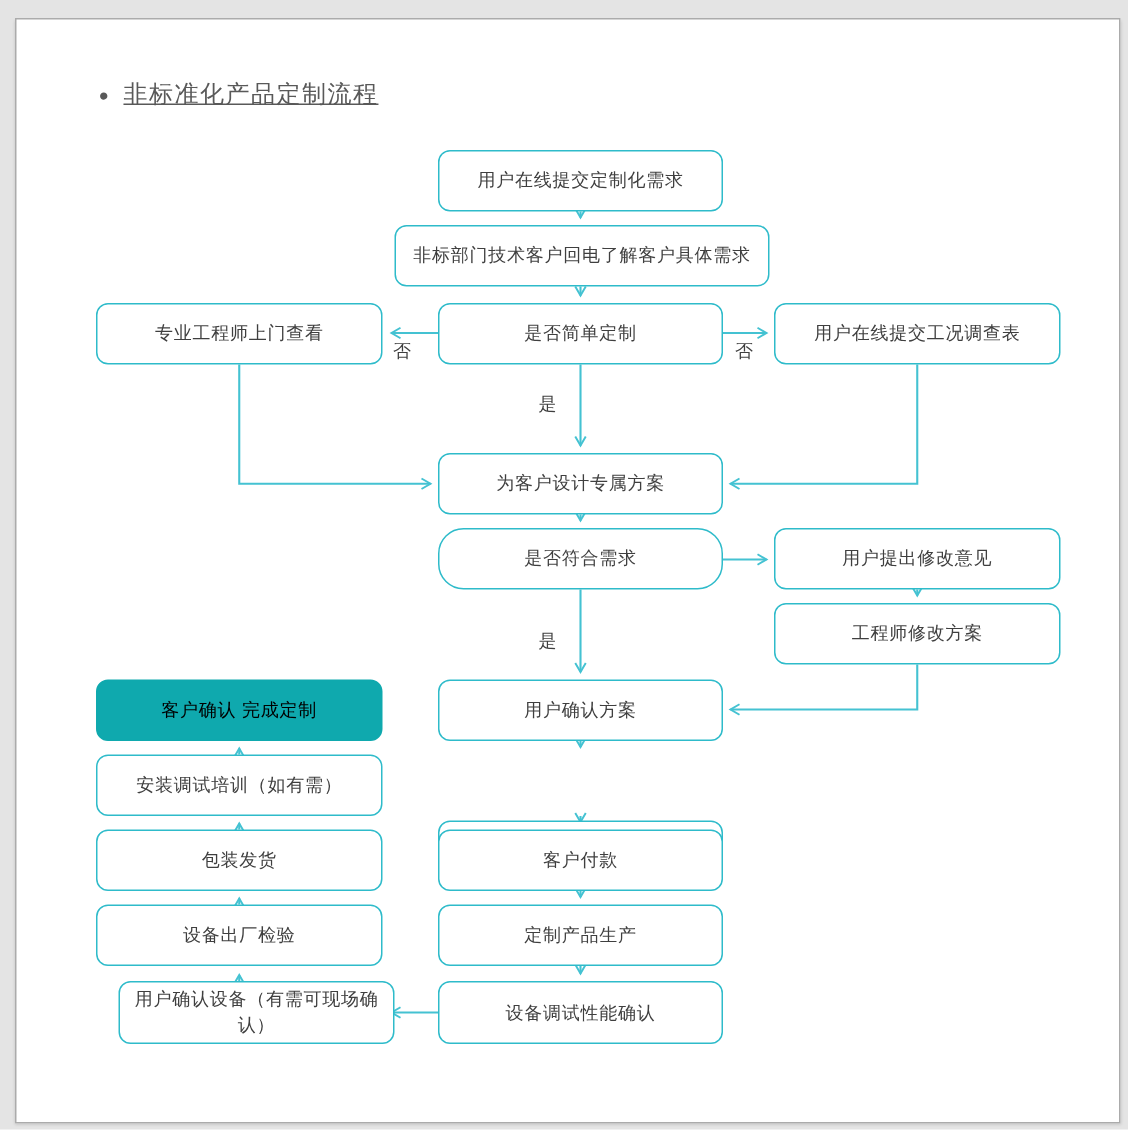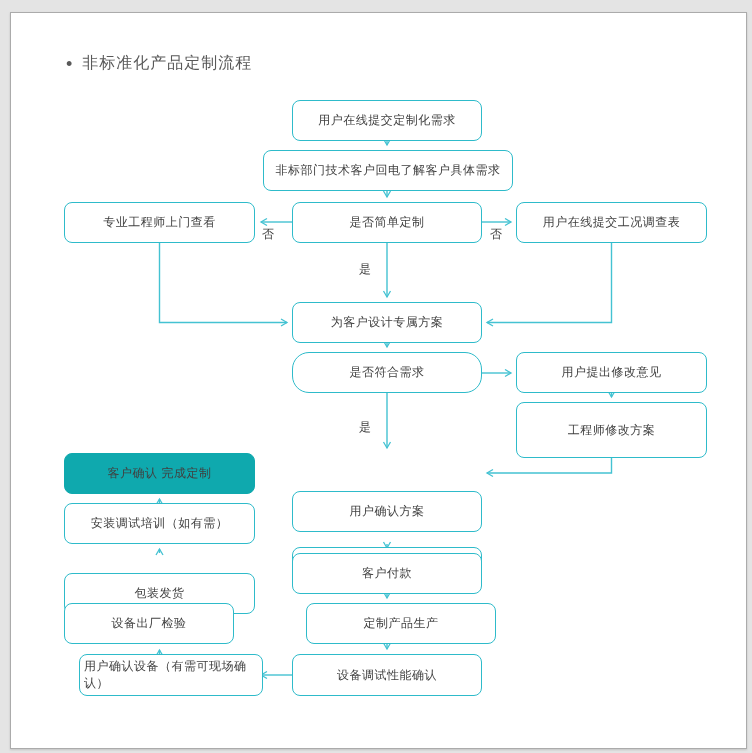--- a/index.html
+++ b/index.html
@@ -34,40 +34,42 @@
   }
   .title-row .bullet{
     font-size:18px;
     margin-right:10px;
     line-height:1;
   }
   .title-row h1{
     font-size:16px;
     font-weight:normal;
     letter-spacing:1px;
+    text-decoration:underline;
   }
   .flow{position:absolute;inset:0;}
   .flow svg{position:absolute;inset:0;pointer-events:none;}
   .edge{stroke:var(--arrow);stroke-width:1.4;fill:none;}
   .arrowhead{stroke:var(--arrow);fill:none;stroke-width:1.3;}
   .node{
     position:absolute;
     background:#ffffff;
     border:1.5px solid var(--box-border);
     border-radius:8px;
     display:flex;align-items:center;justify-content:center;
     font-size:12px;
     color:var(--box-text);
+    text-align:center;
     padding:2px 4px;
     letter-spacing:0.5px;
   }
   .node.filled{
     background:var(--filled-box);
     border-color:var(--filled-box);
-    color:#404040;
+    color:#000000;
   }
   .edge-label{
     position:absolute;
     width:16px;
     font-size:12px;
     color:var(--box-text);
     text-align:center;
   }
 </style>
 </head>
@@ -115,33 +117,33 @@
   <div class="node" style="left:263px;top:150px;width:250px;height:41px;">非标部门技术客户回电了解客户具体需求</div>
 
   <div class="node" style="left:64px;top:202px;width:191px;height:41px;">专业工程师上门查看</div>
   <div class="node" style="left:292px;top:202px;width:190px;height:41px;">是否简单定制</div>
   <div class="node" style="left:516px;top:202px;width:191px;height:41px;">用户在线提交工况调查表</div>
 
   <div class="node" style="left:292px;top:302px;width:190px;height:41px;">为客户设计专属方案</div>
 
   <div class="node" style="left:292px;top:352px;width:190px;height:41px;border-radius:17px;">是否符合需求</div>
   <div class="node" style="left:516px;top:352px;width:191px;height:41px;">用户提出修改意见</div>
-  <div class="node" style="left:516px;top:402px;width:191px;height:56px;">工程师修改方案</div>
+  <div class="node" style="left:516px;top:402px;width:191px;height:41px;">工程师修改方案</div>
 
   <div class="node filled" style="left:64px;top:453px;width:191px;height:41px;">客户确认 完成定制</div>
-  <div class="node" style="left:292px;top:453px;width:190px;height:41px;margin-top:38px;">用户确认方案</div>
+  <div class="node" style="left:292px;top:453px;width:190px;height:41px;">用户确认方案</div>
 
   <div class="node" style="left:64px;top:503px;width:191px;height:41px;">安装调试培训（如有需）</div>
   <div class="node" style="left:292px;top:503px;width:190px;height:41px;margin-top:44px;">签订合同</div>
 
-  <div class="node" style="left:64px;top:553px;width:191px;height:41px;margin-top:20px;">包装发货</div>
+  <div class="node" style="left:64px;top:553px;width:191px;height:41px;">包装发货</div>
   <div class="node" style="left:292px;top:553px;width:190px;height:41px;">客户付款</div>
 
-  <div class="node" style="left:64px;top:603px;width:170px;height:41px;font-family:Liberation Serif, serif;">设备出厂检验</div>
-  <div class="node" style="left:292px;top:603px;width:190px;height:41px;margin-left:14px;">定制产品生产</div>
+  <div class="node" style="left:64px;top:603px;width:191px;height:41px;font-family:Liberation Serif, serif;">设备出厂检验</div>
+  <div class="node" style="left:292px;top:603px;width:190px;height:41px;">定制产品生产</div>
 
   <div class="node" style="left:79px;top:654px;width:184px;height:42px;">用户确认设备（有需可现场确认）</div>
   <div class="node" style="left:292px;top:654px;width:190px;height:42px;font-family:Liberation Mono, monospace;">设备调试性能确认</div>
 
   <span class="edge-label" style="left:260px;top:226px;">否</span>
   <span class="edge-label" style="left:488px;top:226px;">否</span>
   <span class="edge-label" style="left:357px;top:261px;">是</span>
   <span class="edge-label" style="left:357px;top:419px;">是</span>
 
 </div>

